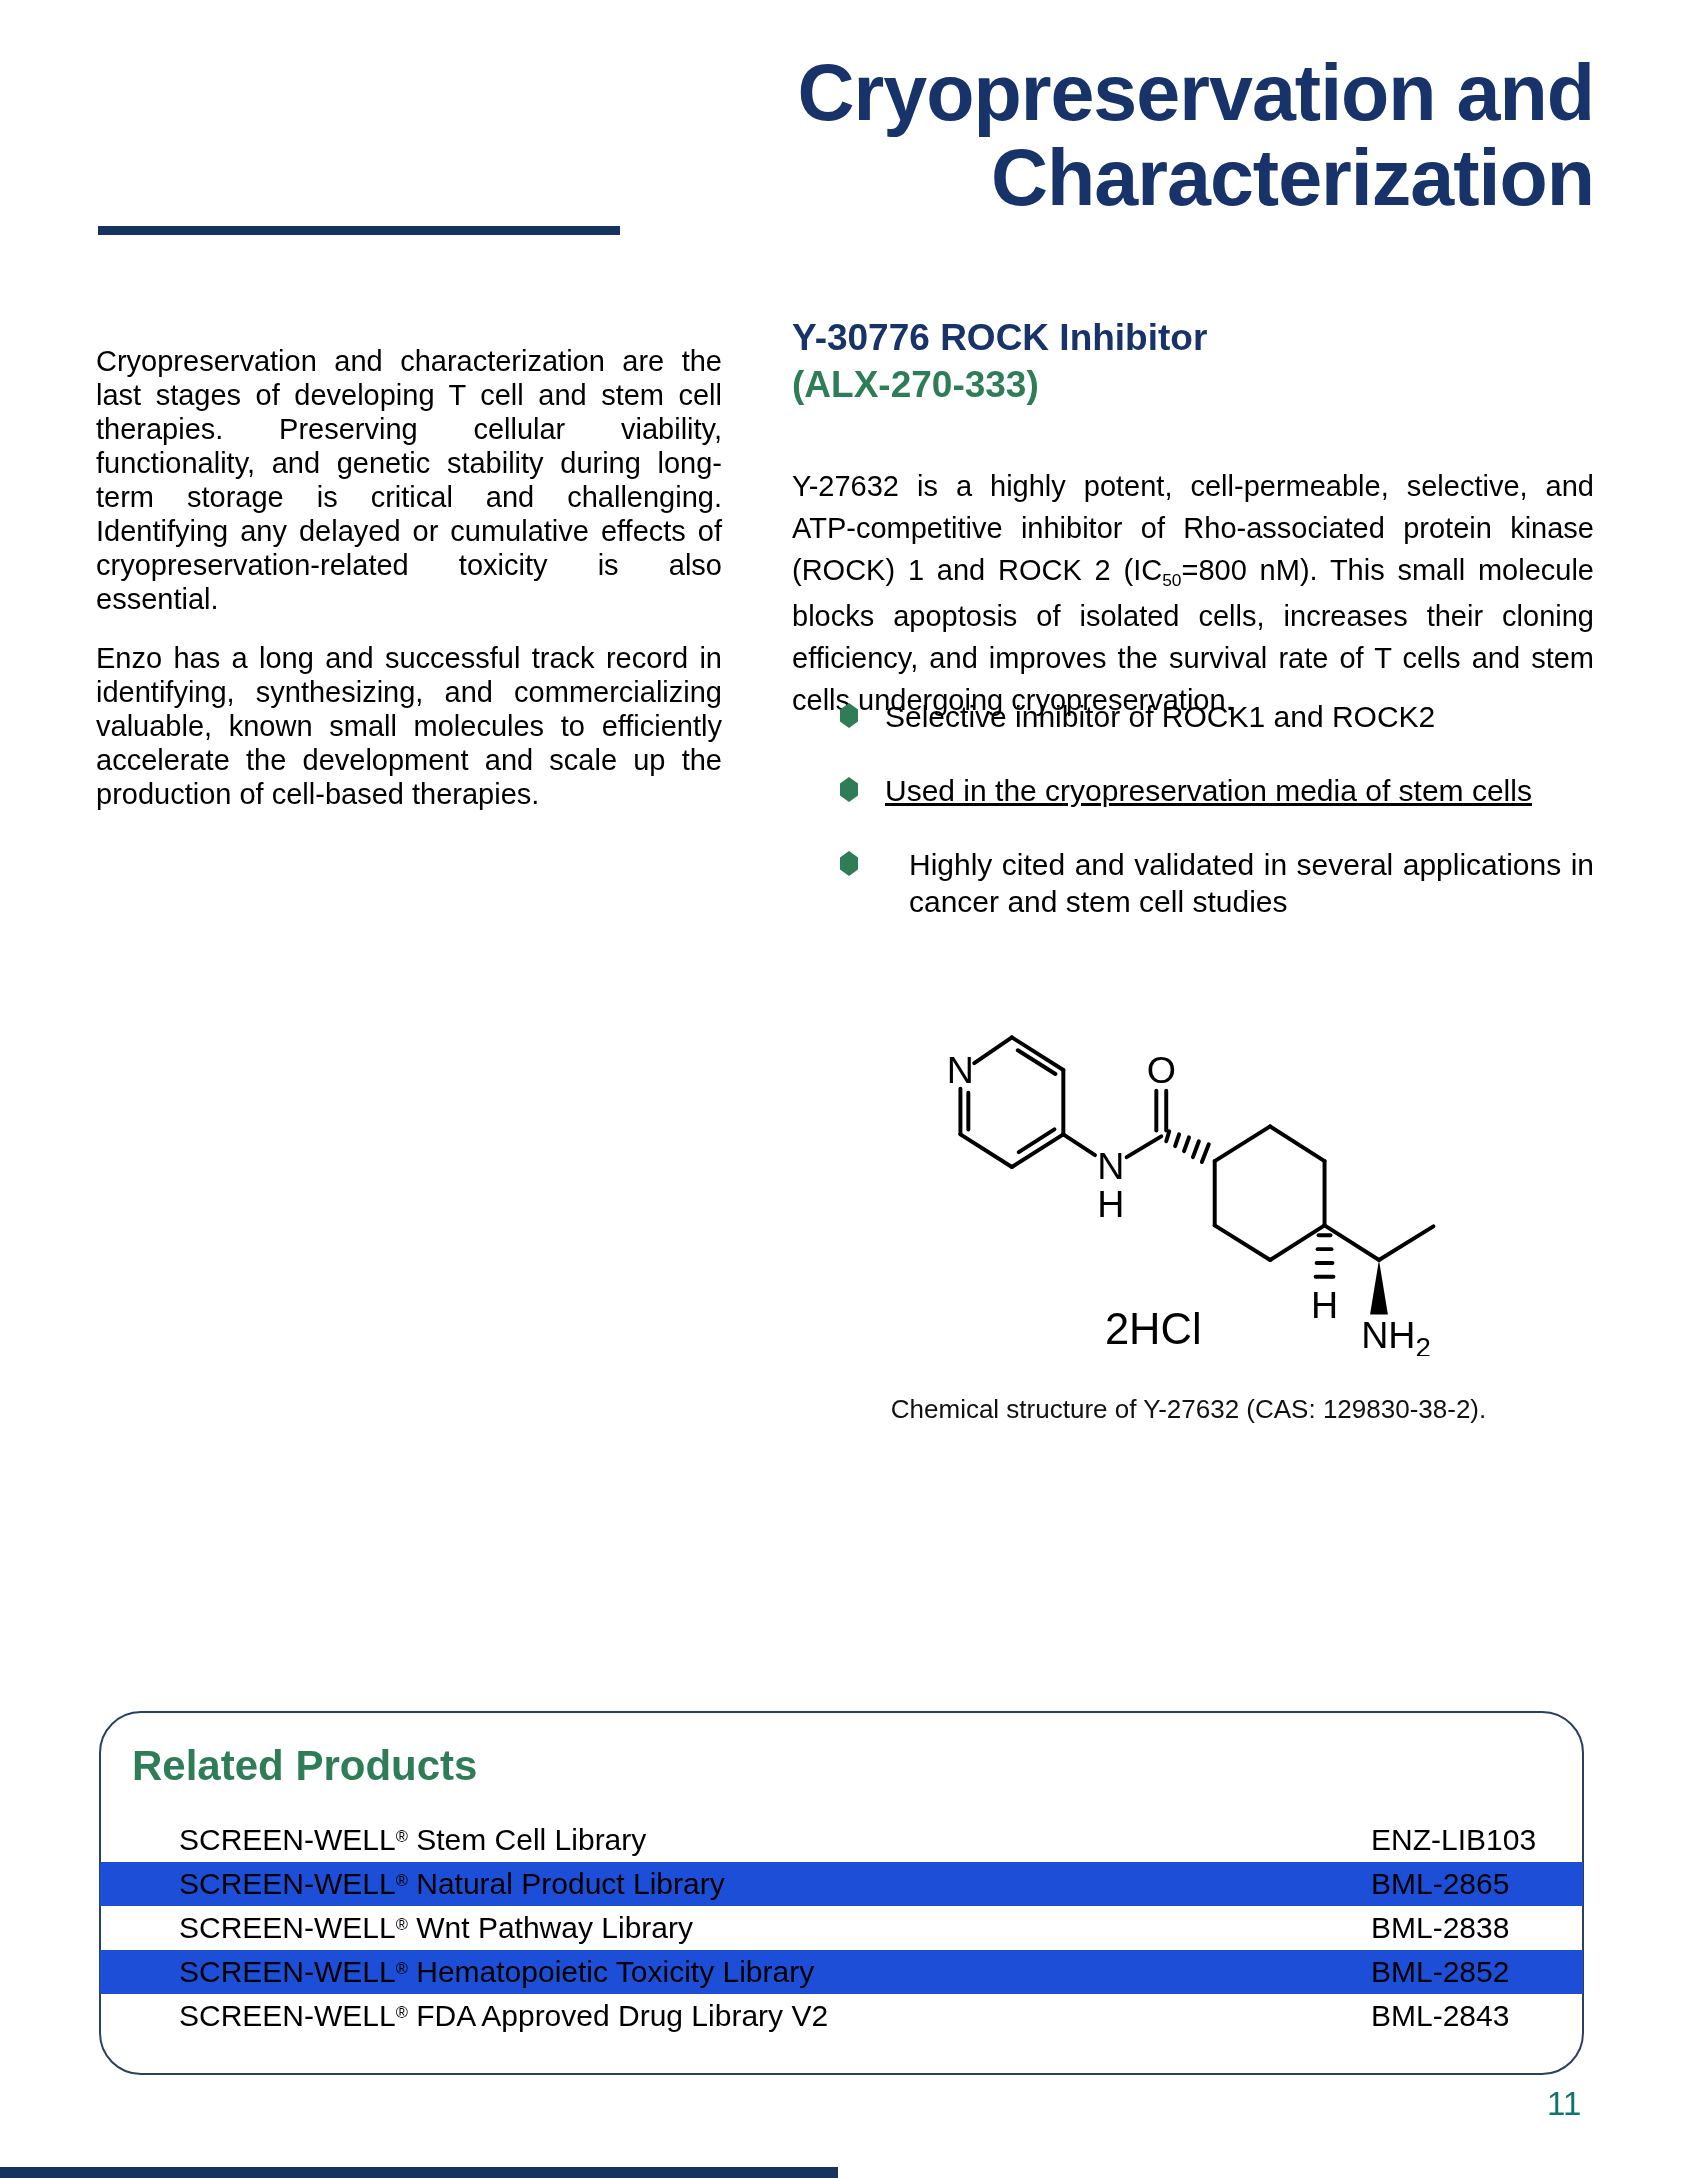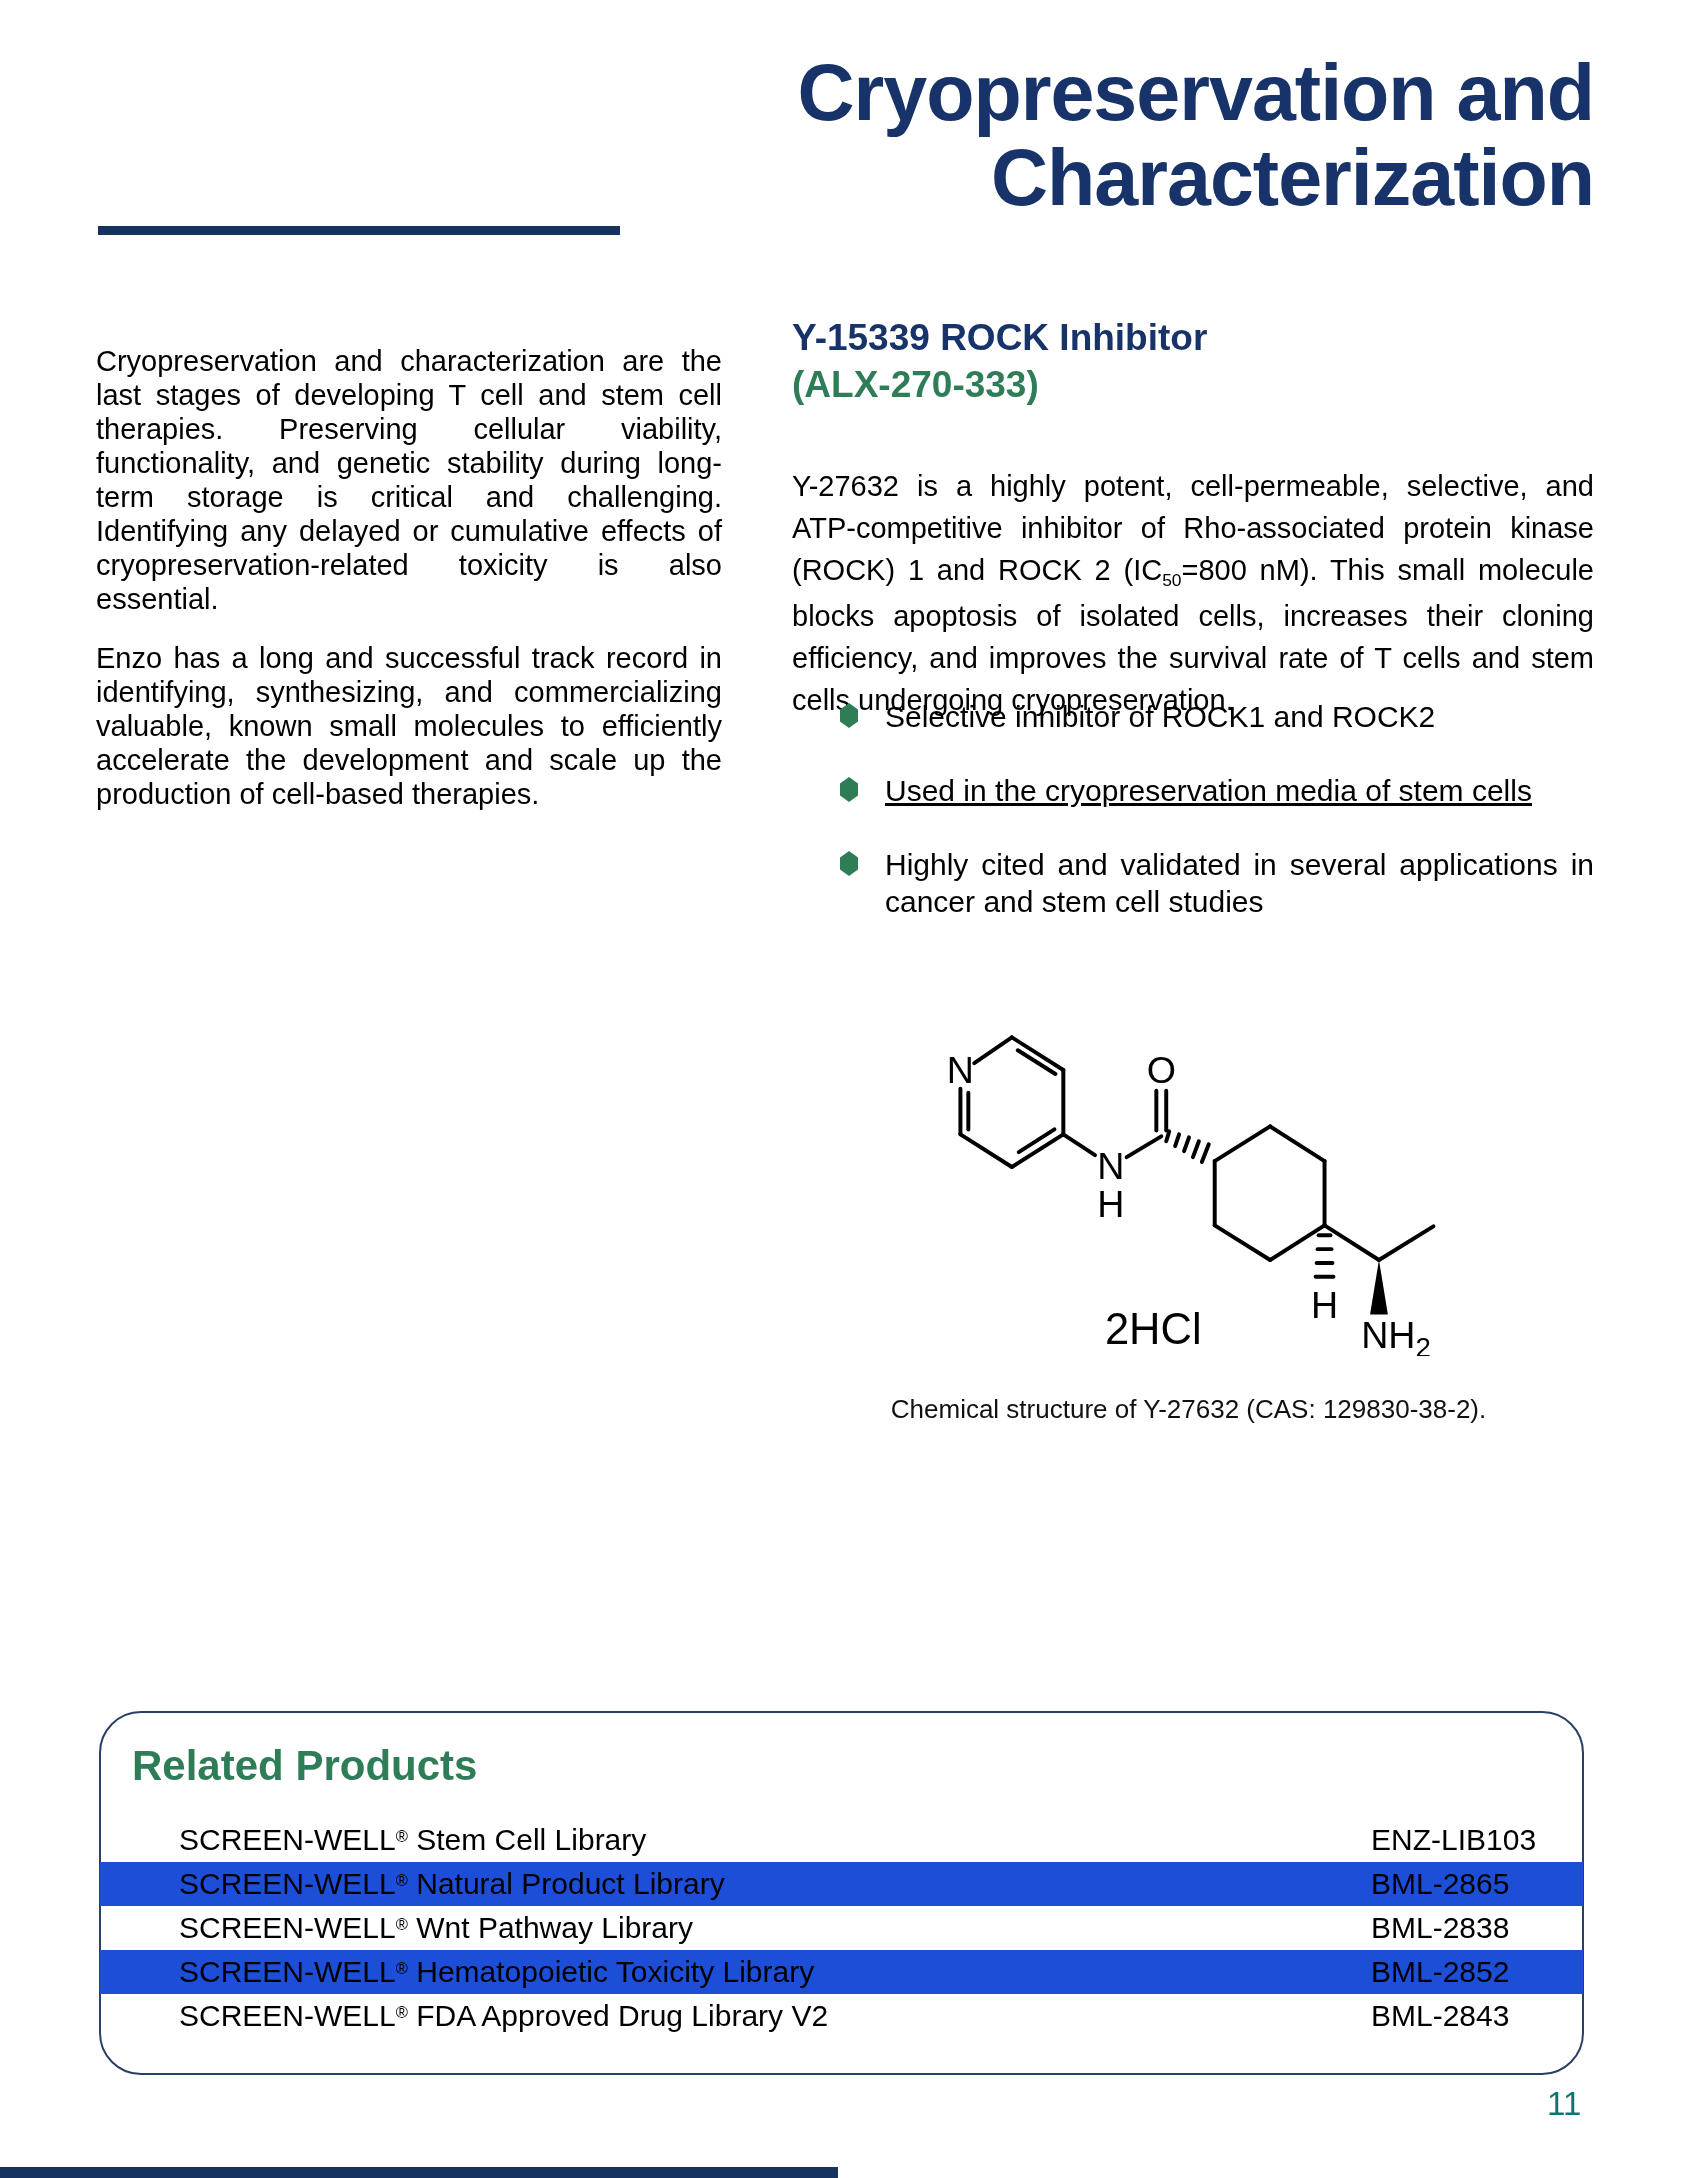--- a/index.html
+++ b/index.html
@@ -27,21 +27,21 @@
   .prod-h1 { left:792px; top:317px; font-size:37px; font-weight:bold; color:#17336a; }
   .prod-h2 { left:792px; top:364px; font-size:37px; font-weight:bold; color:#2e7d57; }
   .prod-body {
     left:792px; top:436px; width:802px; font-size:29px; line-height:42px; text-align:justify;
   }
   .sub { font-size:0.6em; position:relative; top:0.35em; }
 
   .bullet-row { left:840px; width:754px; display:flex; align-items:flex-start; }
   .bullet-1 { top:698px; }
   .bullet-2 { top:772px;text-decoration:underline; }
-  .bullet-3 { top:846px; }
+  .bullet-3 { top:846px;gap:24px; }
   .hexagon {
     flex:0 0 auto; width:18px; height:25px; margin-top:5px; background:#2e7d57;
     clip-path:polygon(50% 0%, 100% 26%, 100% 74%, 50% 100%, 0% 74%, 0% 26%);
   }
   .bullet-text { margin-left:27px; font-size:30px; line-height:37px; text-align:justify; }
 
   
   .molecule { left:891px; top:980px; width:594px; height:376px; }
   .molecule svg text { font-family:"Liberation Sans", sans-serif; fill:#000; }
   .mol-caption {
@@ -72,21 +72,21 @@
   <div class="abs title-rule"></div>
 
   <div class="abs page-title">
     <div>Cryopreservation and</div>
     <div>Characterization</div>
   </div>
 
   <p class="abs intro-p intro-p1">Cryopreservation and characterization are the last stages of developing T cell and stem cell therapies. Preserving cellular viability, functionality, and genetic stability during long-term storage is critical and challenging. Identifying any delayed or cumulative effects of cryopreservation-related toxicity is also essential.</p>
   <p class="abs intro-p intro-p2">Enzo has a long and successful track record in identifying, synthesizing, and commercializing valuable, known small molecules to efficiently accelerate the development and scale up the production of cell-based therapies.</p>
 
-  <div class="abs prod-h1">Y-15339 ROCK Inhibitor</div>
+  <div class="abs prod-h1">Y-30776 ROCK Inhibitor</div>
   <div class="abs prod-h2">(ALX-270-333)</div>
 
   <p class="abs prod-body"><span>Y-27632 is a highly potent, cell-permeable, selective, and ATP-competitive inhibitor of Rho-associated protein kinase (ROCK) 1 and ROCK 2 (IC</span><span class="sub">50</span><span>=800 nM). This small molecule blocks apoptosis of isolated cells, increases their cloning efficiency, and improves the survival rate of T cells and stem cells undergoing cryopreservation.</span></p>
 
   <div class="abs bullet-row bullet-1">
     <span class="hexagon"></span>
     <span class="bullet-text">Selective inhibitor of ROCK1 and ROCK2</span>
   </div>
   <div class="abs bullet-row bullet-2">
     <span class="hexagon"></span>

